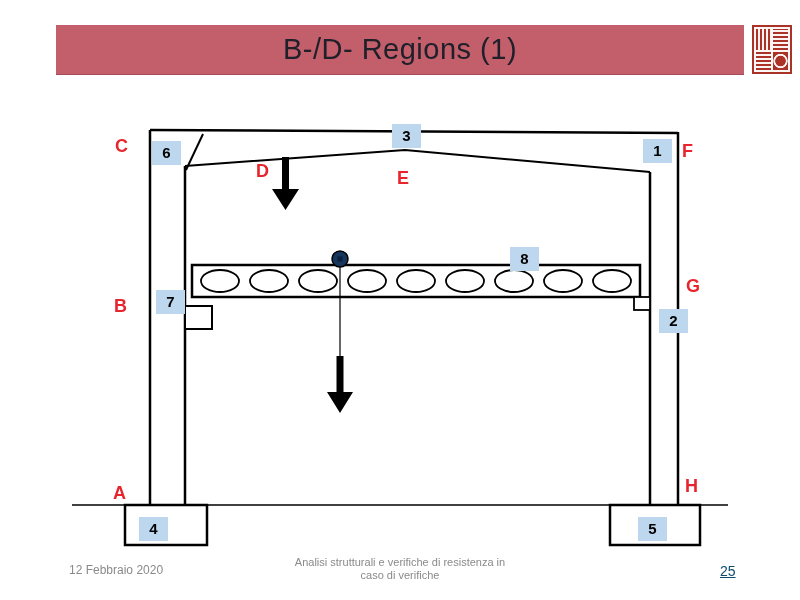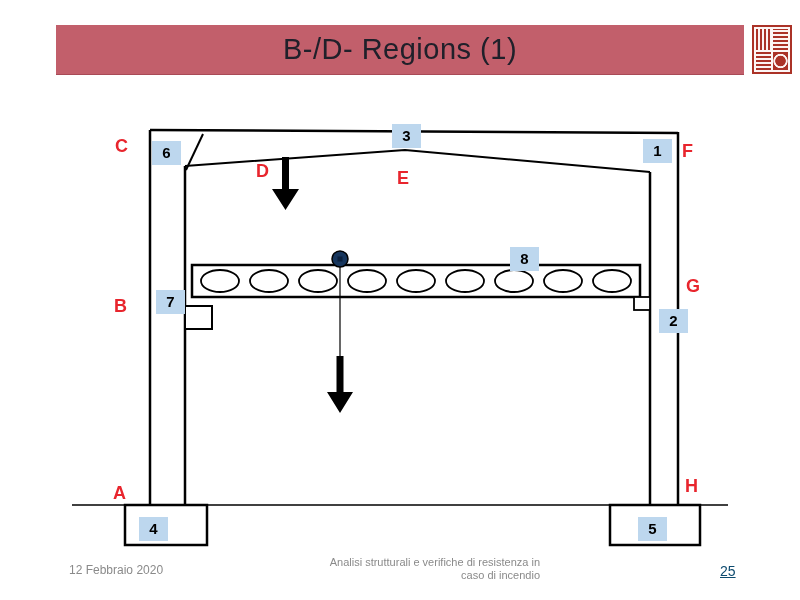--- a/index.html
+++ b/index.html
@@ -40,21 +40,21 @@
   
   .regletter{
     position:absolute;color:#e8252d;font-weight:700;font-size:18px;
     line-height:20px;z-index:2;
   }
 
   
   .footer-date{position:absolute;left:63px;top:563px;font-size:12px;color:#8a8a8a;margin-left:6px;}
   .footer-center{
     position:absolute;left:50%;transform:translateX(-50%);top:556px;
-    font-size:11px;line-height:13px;color:#8a8a8a;text-align:right;width:280px;
+    font-size:11px;line-height:13px;color:#8a8a8a;text-align:center;width:280px;
   }
   .footer-page{position:absolute;left:720px;top:563px;font-size:14px;color:#0c4a6e;text-decoration:underline;}
 </style>
 </head>
 <body>
 
 <div class="slide">
 
   <div class="title-bar">
     <span class="title-text">B-/D- Regions (1)</span>
@@ -125,17 +125,17 @@
   <span class="regletter" style="left:397px;top:168px">E</span>
   <span class="regletter" style="left:682px;top:141px">F</span>
   <span class="regletter" style="left:114px;top:296px">B</span>
   <span class="regletter" style="left:686px;top:276px">G</span>
   <span class="regletter" style="left:113px;top:483px">A</span>
   <span class="regletter" style="left:685px;top:476px">H</span>
 
   <div class="footer-date">12 Febbraio 2020</div>
   <div class="footer-center">
     <div>Analisi strutturali e verifiche di resistenza in</div>
-    <div>caso di incendio</div>
+    <div>caso di verifiche</div>
   </div>
   <div class="footer-page">25</div>
 
 </div>
 
 </body></html>

